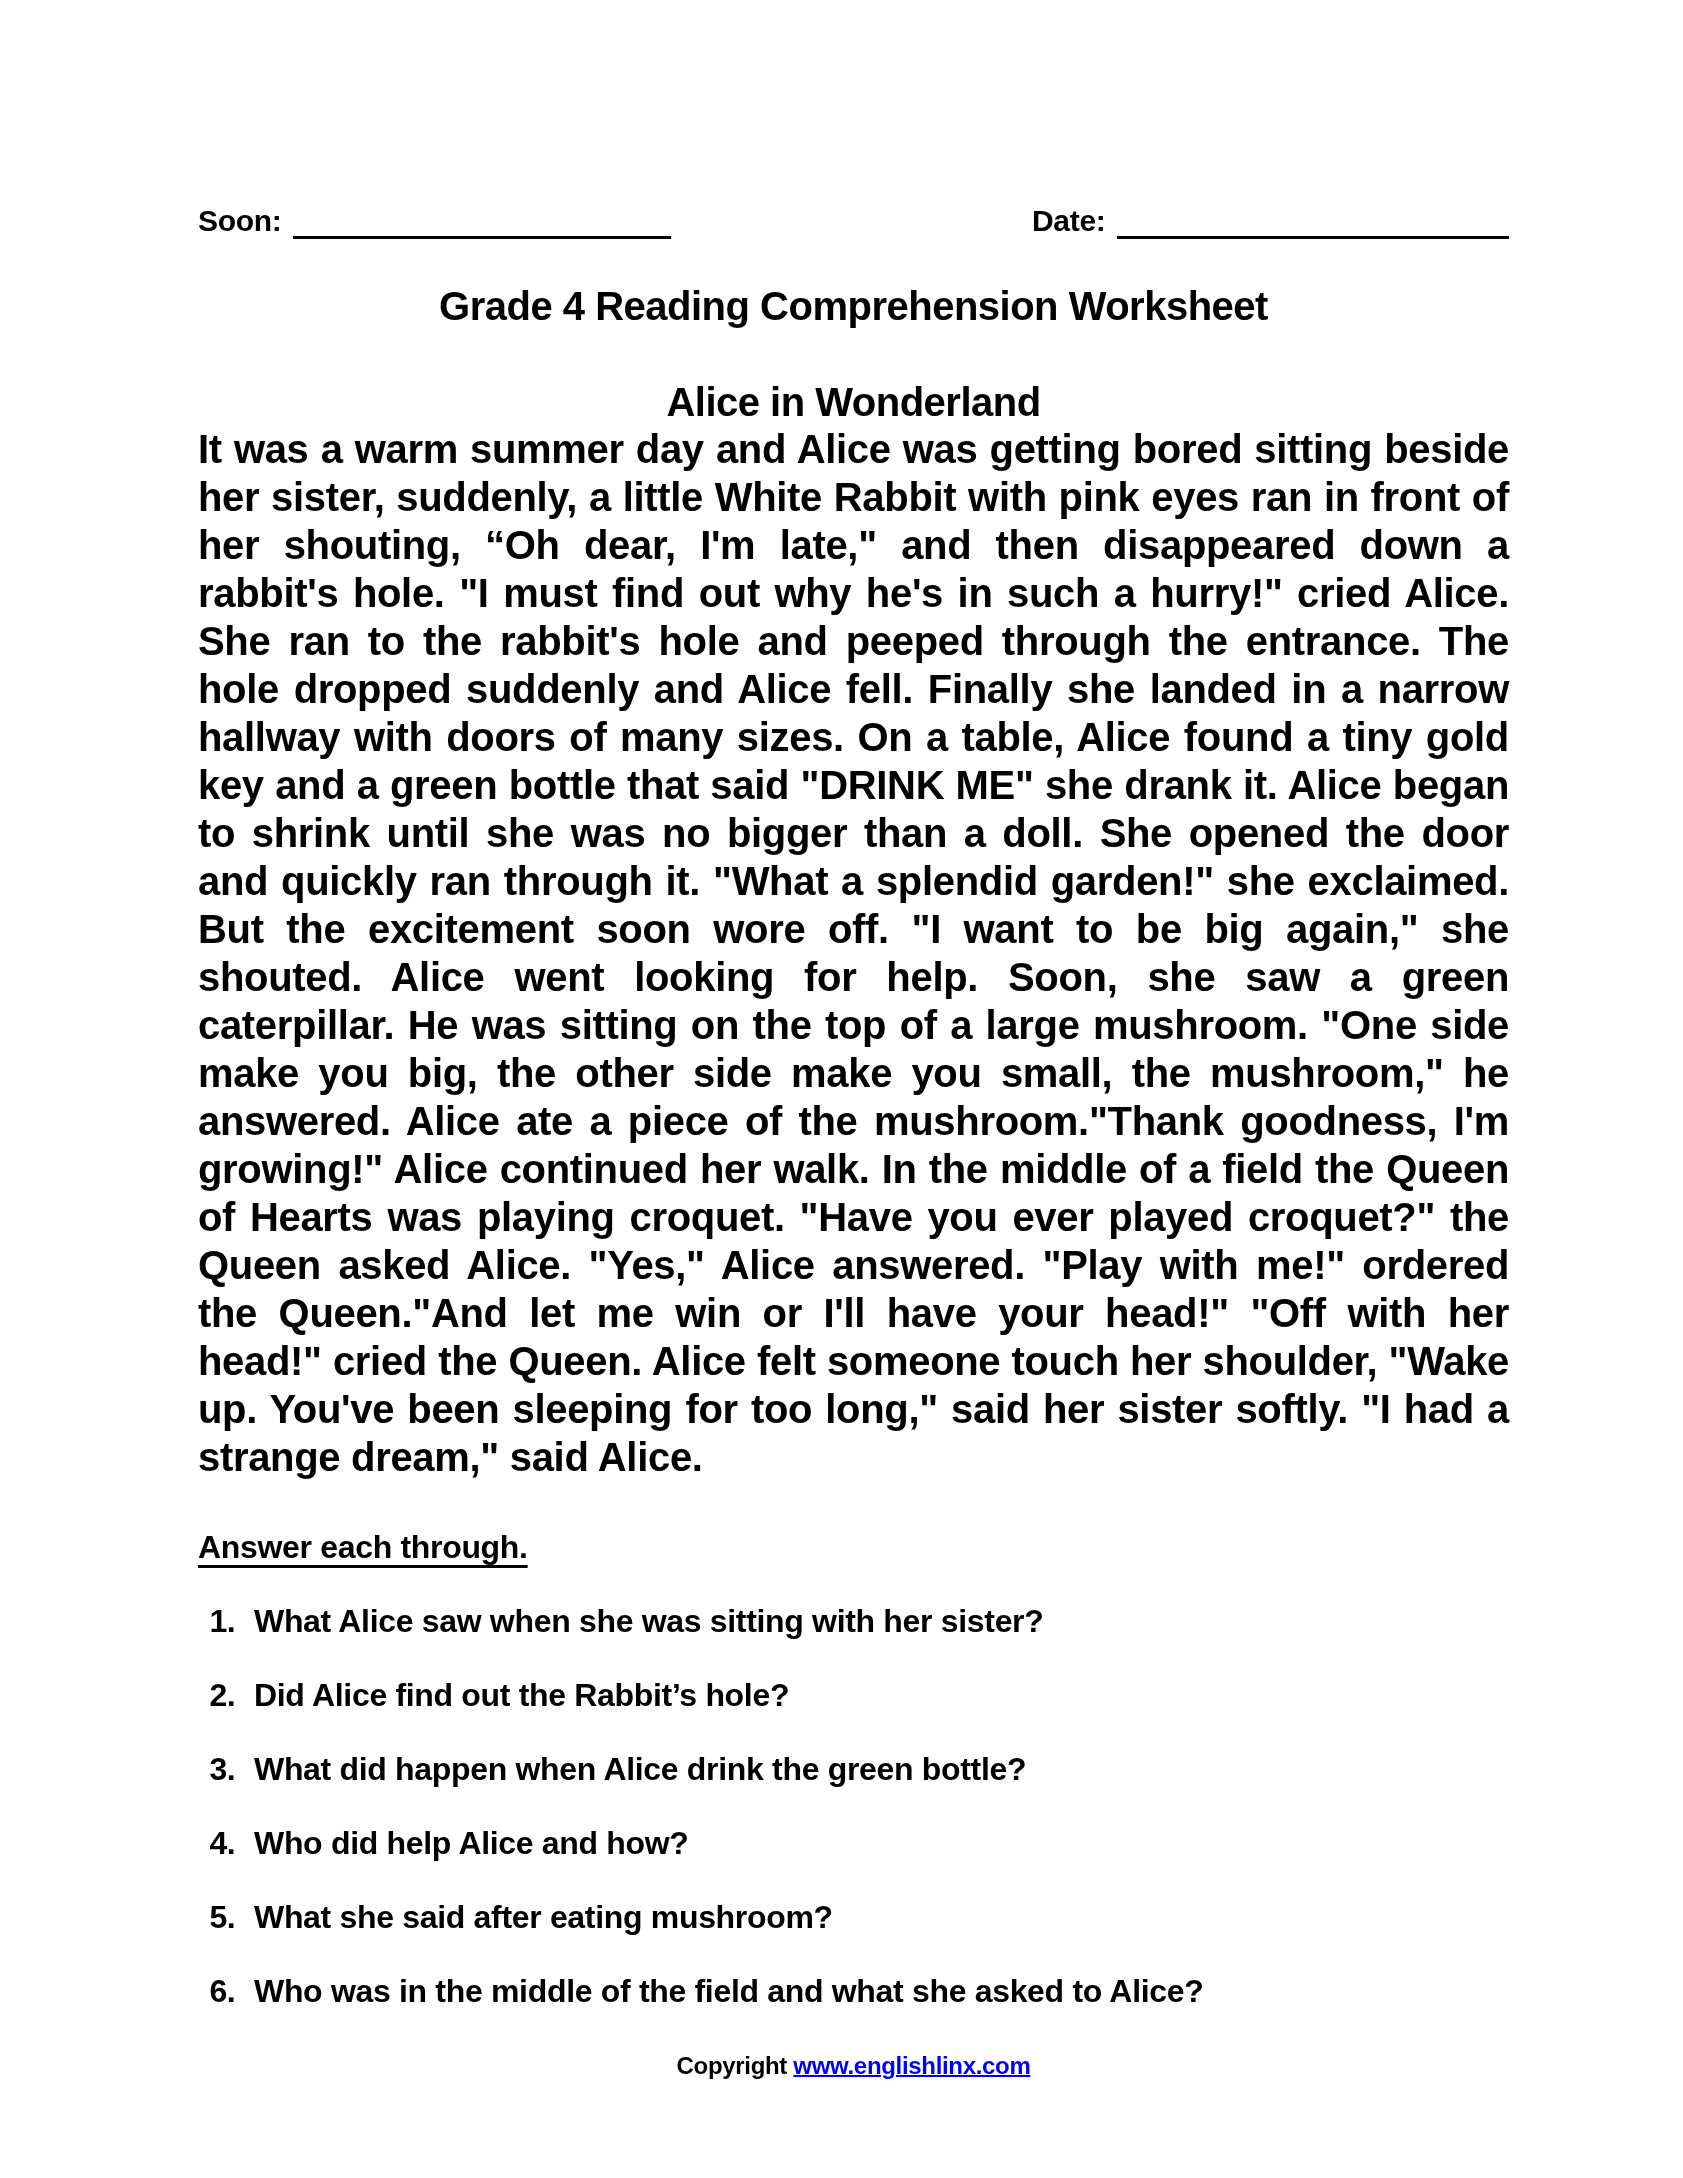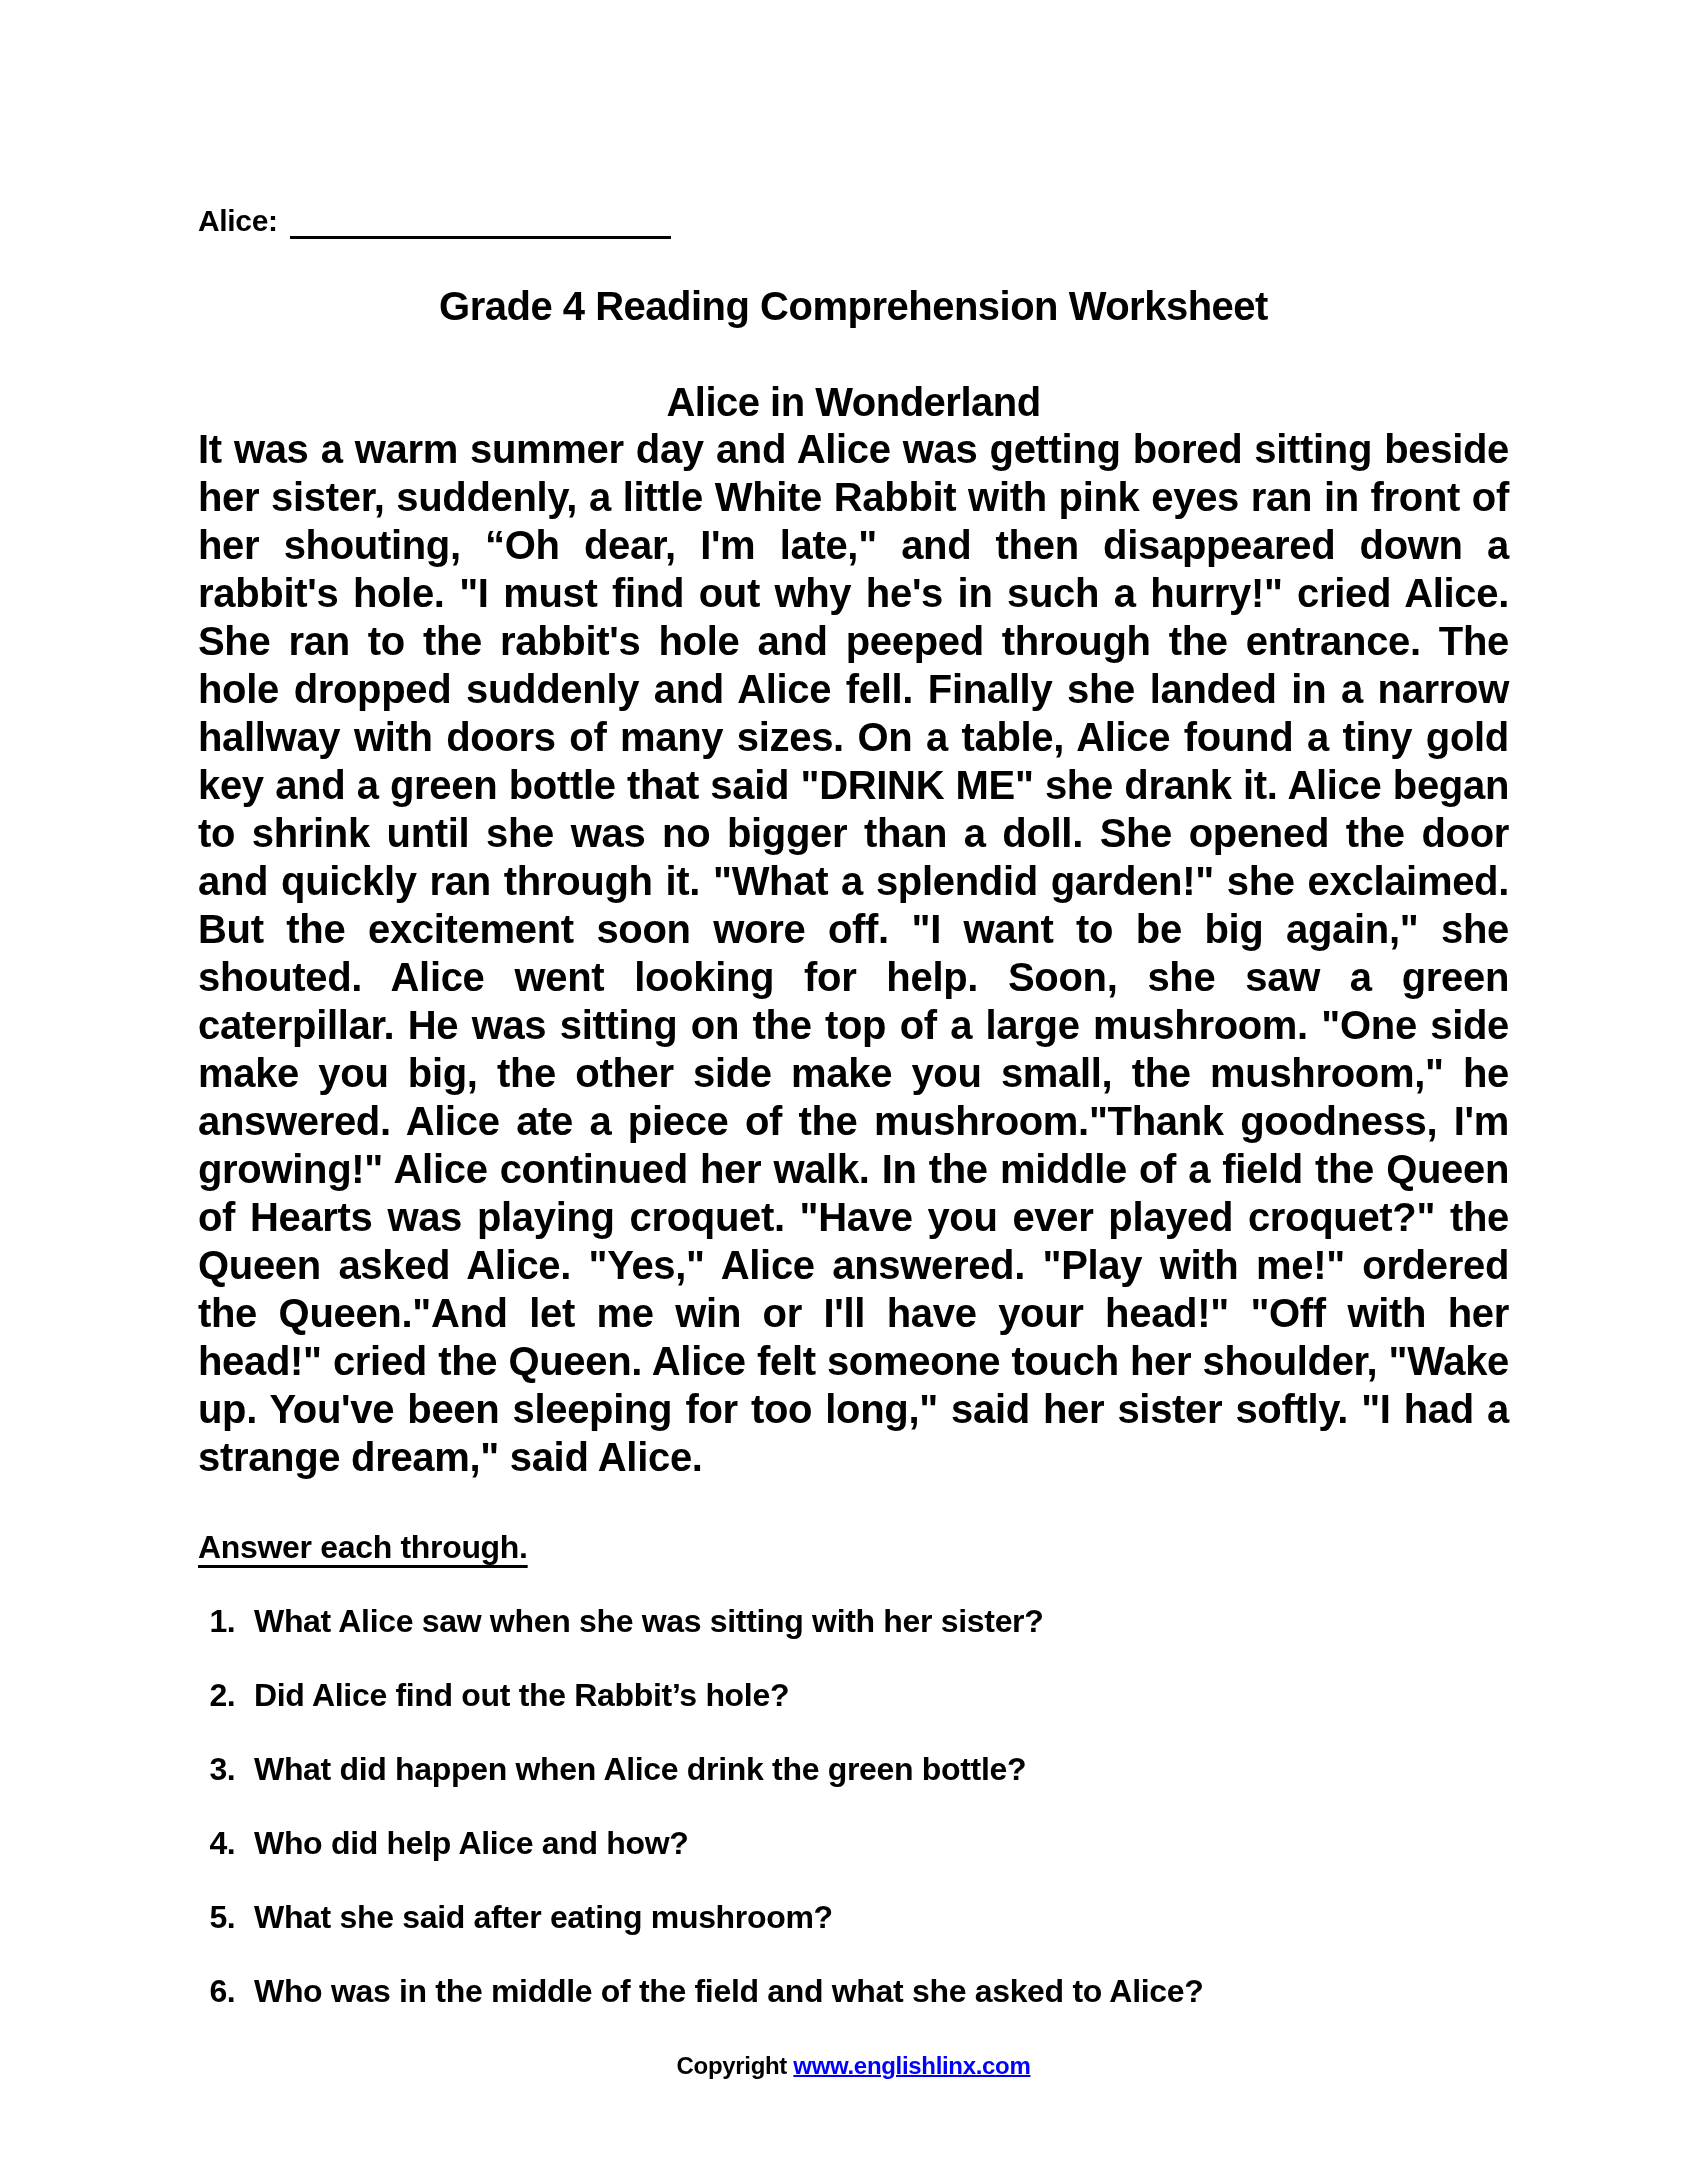--- a/index.html
+++ b/index.html
@@ -61,21 +61,25 @@
     text-decoration-thickness:2px;
   }
 </style>
 </head>
 <body>
 
 <div class="page">
 
   <div class="topline">
     <div class="field name-field">
-      <span class="label">Alice:</span>
+      <span class="label">Soon:</span>
+      <span class="blank"></span>
+    </div>
+    <div class="field date-field">
+      <span class="label">Date:</span>
       <span class="blank"></span>
     </div>
   </div>
 
   <h1 class="title">Grade 4 Reading Comprehension Worksheet</h1>
 
   <h2 class="subtitle">Alice in Wonderland</h2>
 
 
   <p class="story">It was a warm summer day and Alice was getting bored sitting beside her sister, suddenly, a little White Rabbit with pink eyes ran in front of her shouting, “Oh dear, I'm late,"  and then disappeared down a rabbit's hole. "I must find out why he's in such a hurry!" cried Alice. She ran to the rabbit's hole and peeped through the entrance. The hole dropped suddenly and Alice fell. Finally she landed in a narrow hallway with doors of many sizes. On a table, Alice found a tiny gold key and a green bottle that said "DRINK ME" she drank it. Alice began to shrink until she was no bigger than a doll. She opened the door and quickly ran through it. "What a splendid garden!" she exclaimed.  But the excitement soon wore off. "I want to be big again," she shouted. Alice went looking for help. Soon, she saw a green caterpillar. He was sitting on the top of a large mushroom. "One side make you big, the other side make you small, the mushroom," he answered. Alice ate a piece of the mushroom."Thank goodness, I'm growing!" Alice continued her walk. In the middle of a field the Queen of Hearts was playing croquet. "Have you ever played croquet?" the Queen asked Alice. "Yes," Alice answered.  "Play with me!" ordered the Queen."And let me win or I'll have your head!" "Off with her head!" cried the Queen. Alice felt someone touch her shoulder, "Wake up. You've been sleeping for too long," said her sister softly. "I had a strange dream," said Alice.</p>

